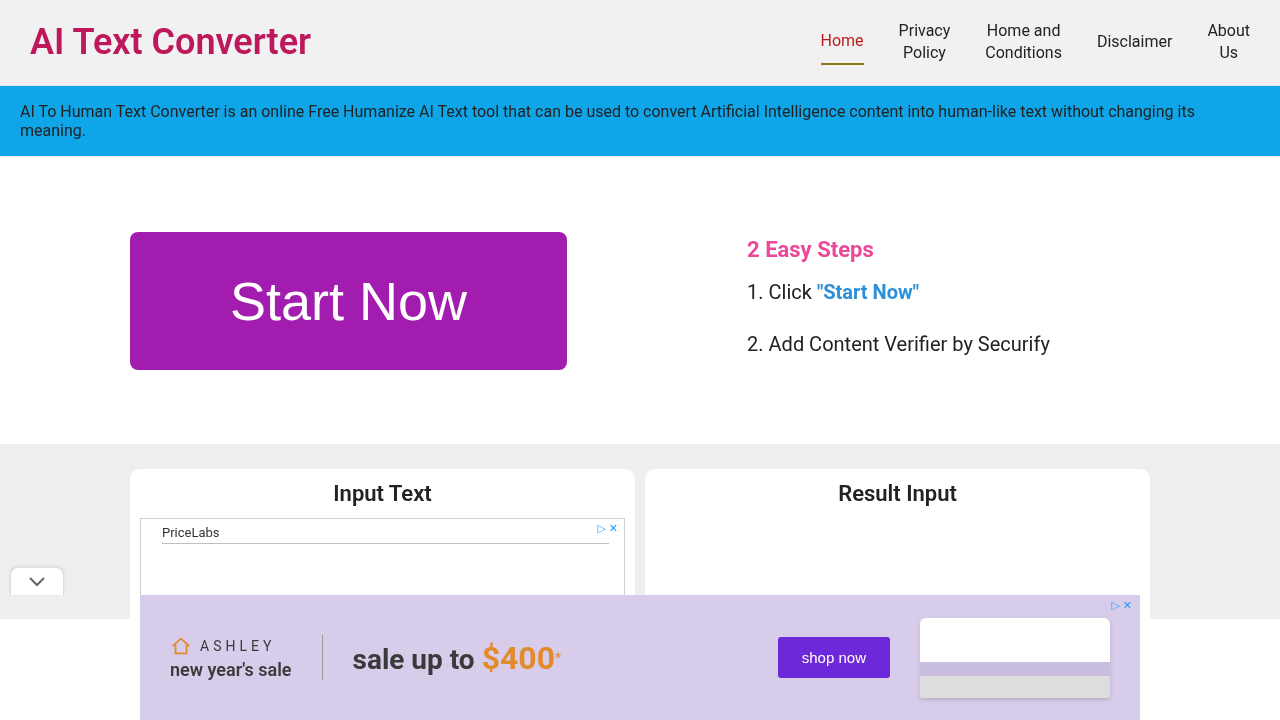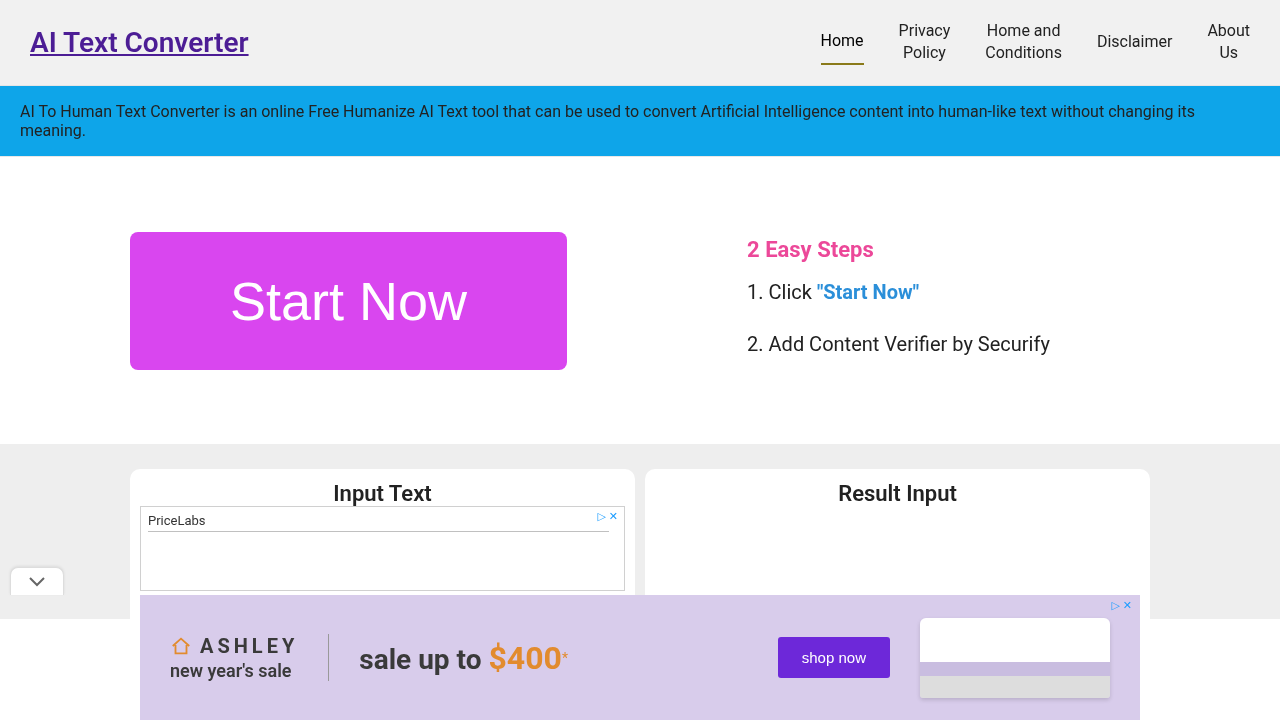--- a/index.html
+++ b/index.html
@@ -12,59 +12,58 @@
     }
     .header {
       background: #f1f1f1;
       display: flex;
       align-items: center;
       justify-content: space-between;
       padding: 20px 30px;
       border-bottom: 1px solid #e5e5e5;
     }
     .logo {
-      font-size: 28px;
+      font-size: 36px;
       font-weight: 600;
-      color: #4c1d95;
-      text-decoration: underline;
+      color: #be185d;
     }
     .nav {
       display: flex;
       gap: 35px;
       align-items: center;
     }
     .nav-item {
       font-size: 16px;
       color: #222;
       cursor: pointer;
       text-align: center;
       line-height: 1.4;
       white-space: pre-line;
     }
     .nav-item.active {
-      color: #000000;
+      color: #b91c1c;
       border-bottom: 2px solid #8a7a1a;
       padding-bottom: 10px;
       margin-bottom: -10px;
     }
     .description-bar {
       background: #0ea5e9;
       padding: 16px 20px;
       font-size: 16px;
       color: #222;
       border-bottom: 1px solid #e8e8e8;
     }
     .hero {
       display: flex;
       align-items: flex-start;
       padding: 75px 130px 60px 130px;
       gap: 180px;
     }
     .start-button {
-      background: #d946ef;
+      background: #a21caf;
       color: #fff;
       font-size: 54px;
       font-weight: 400;
       padding: 38px 100px;
       border: none;
       border-radius: 8px;
       cursor: pointer;
     }
     .steps {
       flex: 1;
@@ -96,24 +95,25 @@
       border-radius: 10px 10px 0 0;
       flex: 1;
       padding: 12px 10px 0 10px;
       min-height: 150px;
     }
     .panel-title {
       font-size: 22px;
       font-weight: 600;
       text-align: center;
       color: #222;
+      margin-bottom: 12px;
     }
     .inline-ad {
       border: 1px solid #d0d0d0;
-      padding: 6px 15px 30px 7px;
+      padding: 6px 15px 30px 21px;
       position: relative;
       height: 85px;
     }
     .ad-label {
       font-size: 13px;
       color: #333;
       border-bottom: 1px solid #c0c0c0;
       padding-bottom: 3px;
     }
     .ad-info-top {
@@ -169,22 +169,22 @@
     .ashley-top {
       display: flex;
       align-items: center;
       gap: 8px;
     }
     .house-icon {
       width: 22px;
       height: 22px;
     }
     .ashley-name {
-      font-size: 20px;
-      font-weight: 700;
+      font-size: 14px;
+      font-weight: 400;
       letter-spacing: 4px;
       color: #3a3a3a;
     }
     .ashley-sub {
       font-size: 18px;
       font-weight: 600;
       color: #3a3a3a;
       margin-top: 2px;
     }
     .ad-text-block {

